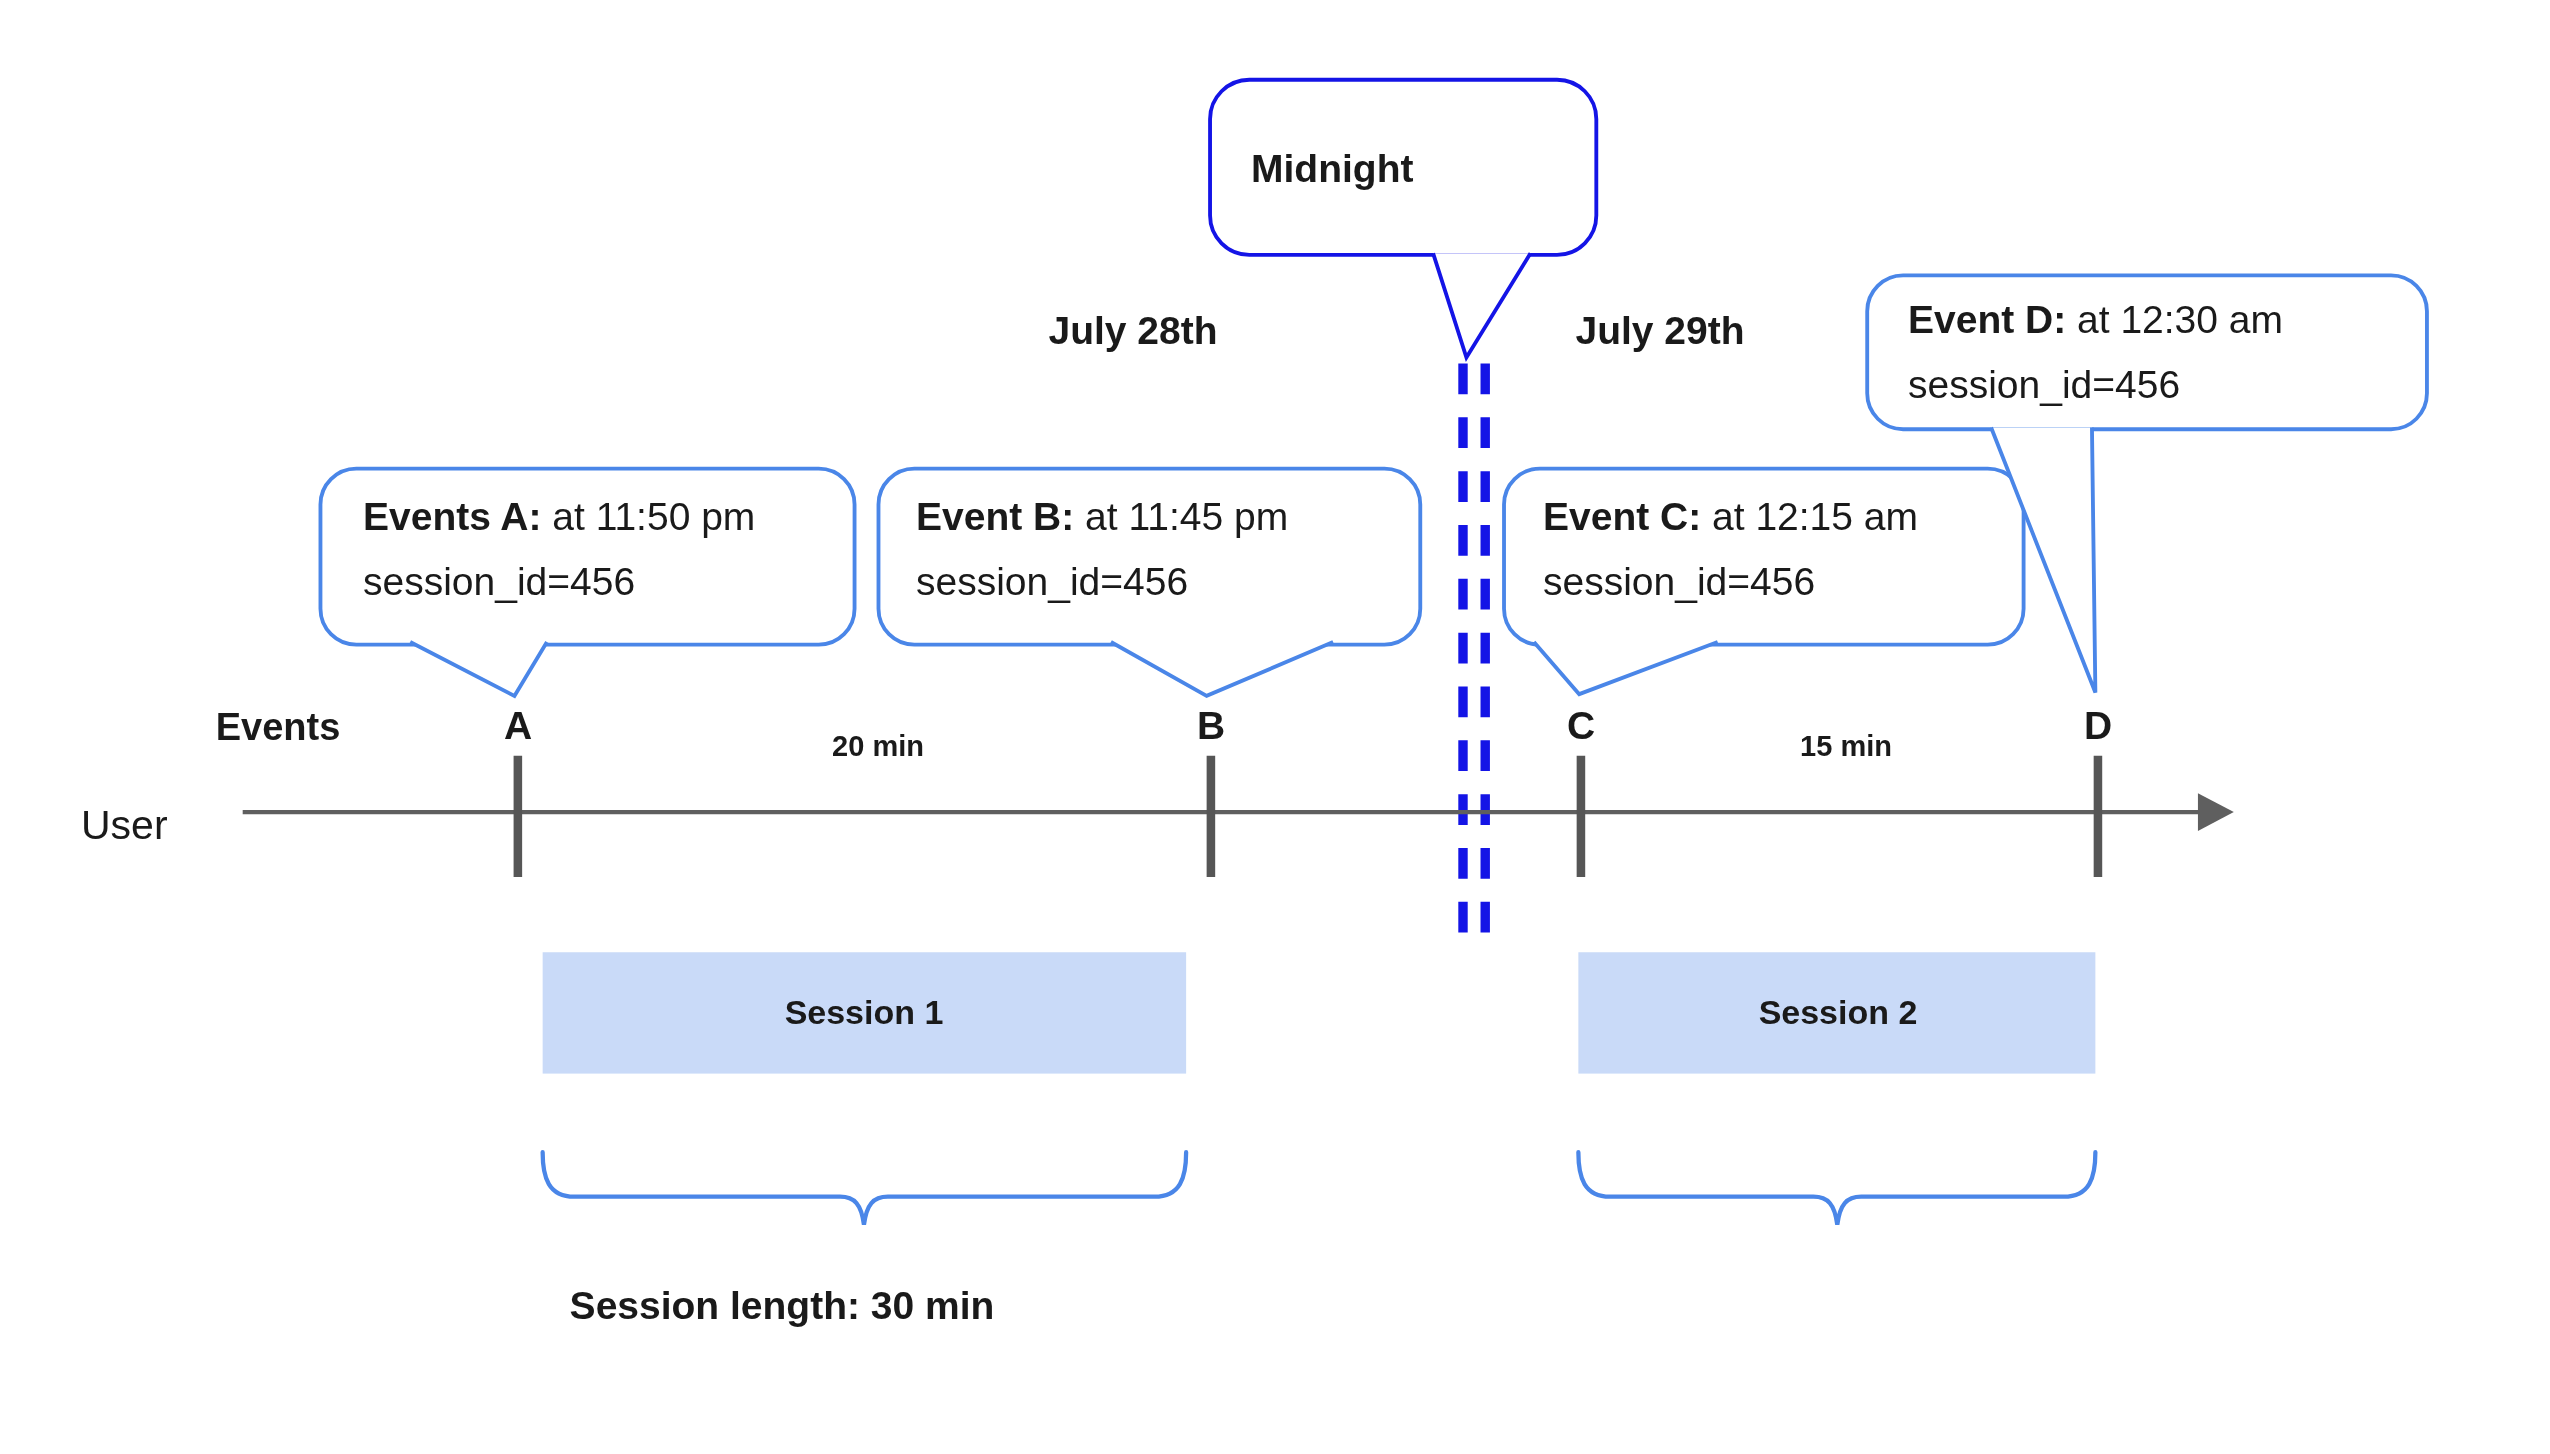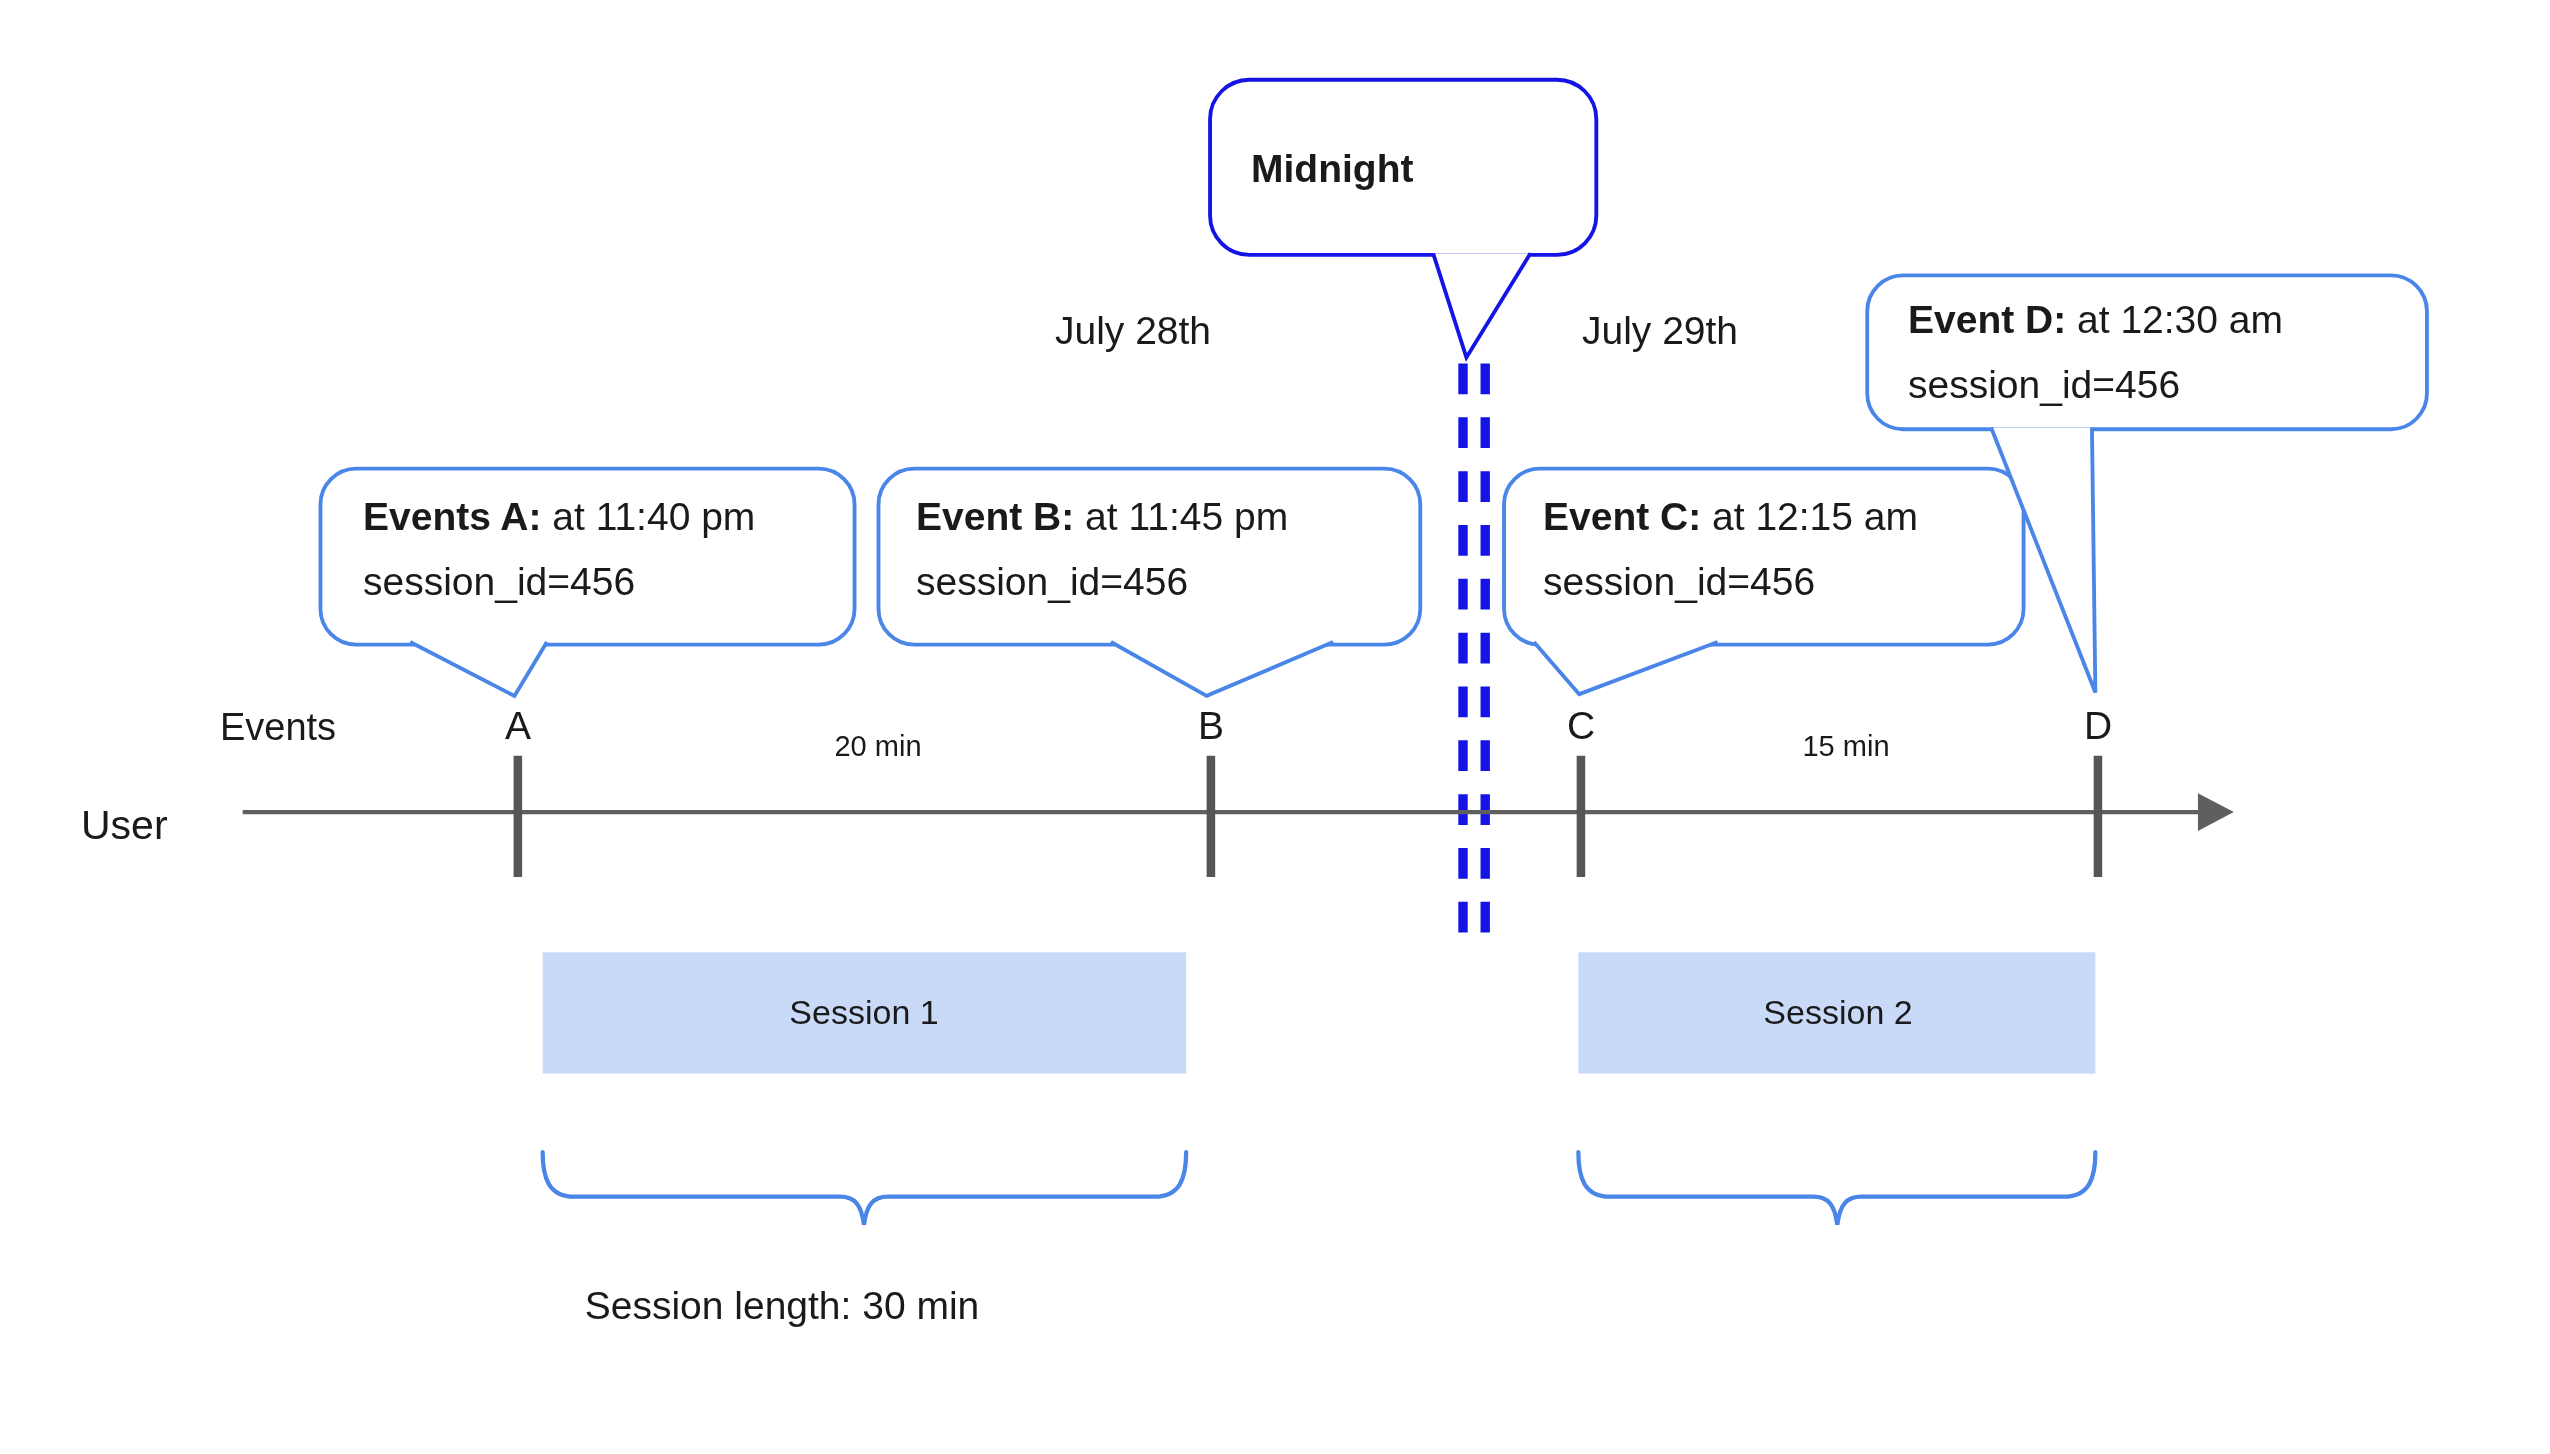--- a/index.html
+++ b/index.html
@@ -5,21 +5,21 @@
   html,body{margin:0;padding:0;background:#ffffff;}
   #canvas{
     position:relative;
     width:2506px;height:1455px;
     background:#ffffff;
     font-family:"Liberation Sans", sans-serif;
     color:#1a1a1a;
     overflow:hidden;
   }
   .abs{position:absolute;white-space:nowrap;}
-  .ctr{transform:translateX(-50%);}
+  .ctr{transform:translateX(-50%);font-weight:bold;}
   svg.layer{position:absolute;left:0;top:0;z-index:1;}
   .txt{z-index:2;}
   .date-label{font-size:39px;}
   .midnight-label{font-size:39px;font-weight:bold;}
   .bubble-text{font-size:39px;line-height:65px;}
   .bubble-text .bold{font-weight:bold;}
   .axis-letter{font-size:39px;}
   .events-label{font-size:38px;}
   .user-label{font-size:41px;}
   .interval-label{font-size:29px;}
@@ -67,21 +67,21 @@
     <path d="M 1847,1348 C 1847,1378 1854,1400 1884,1400 L 2122,1400 C 2139,1400 2147,1409 2150,1433
              C 2153,1409 2161,1400 2178,1400 L 2415,1400 C 2445,1400 2452,1378 2452,1348" fill="none" stroke="#4a86e8" stroke-width="5" stroke-linecap="round"></path>
   </svg>
 
   <div class="abs txt midnight-label" style="left:1251px;top:147px;">Midnight</div>
 
   <div class="abs txt date-label ctr" style="left:1133px;top:309px;">July 28th</div>
   <div class="abs txt date-label ctr" style="left:1660px;top:309px;">July 29th</div>
 
   <div class="abs txt bubble-text" style="left:363px;top:484px;">
-    <div><span class="bold">Events A:</span><span> at 11:40 pm</span></div>
+    <div><span class="bold">Events A:</span><span> at 11:50 pm</span></div>
     <div>session_id=456</div>
   </div>
 
   <div class="abs txt bubble-text" style="left:916px;top:484px;">
     <div><span class="bold">Event B:</span><span> at 11:45 pm</span></div>
     <div>session_id=456</div>
   </div>
 
   <div class="abs txt bubble-text" style="left:1543px;top:484px;">
     <div><span class="bold">Event C:</span><span> at 12:15 am</span></div>

